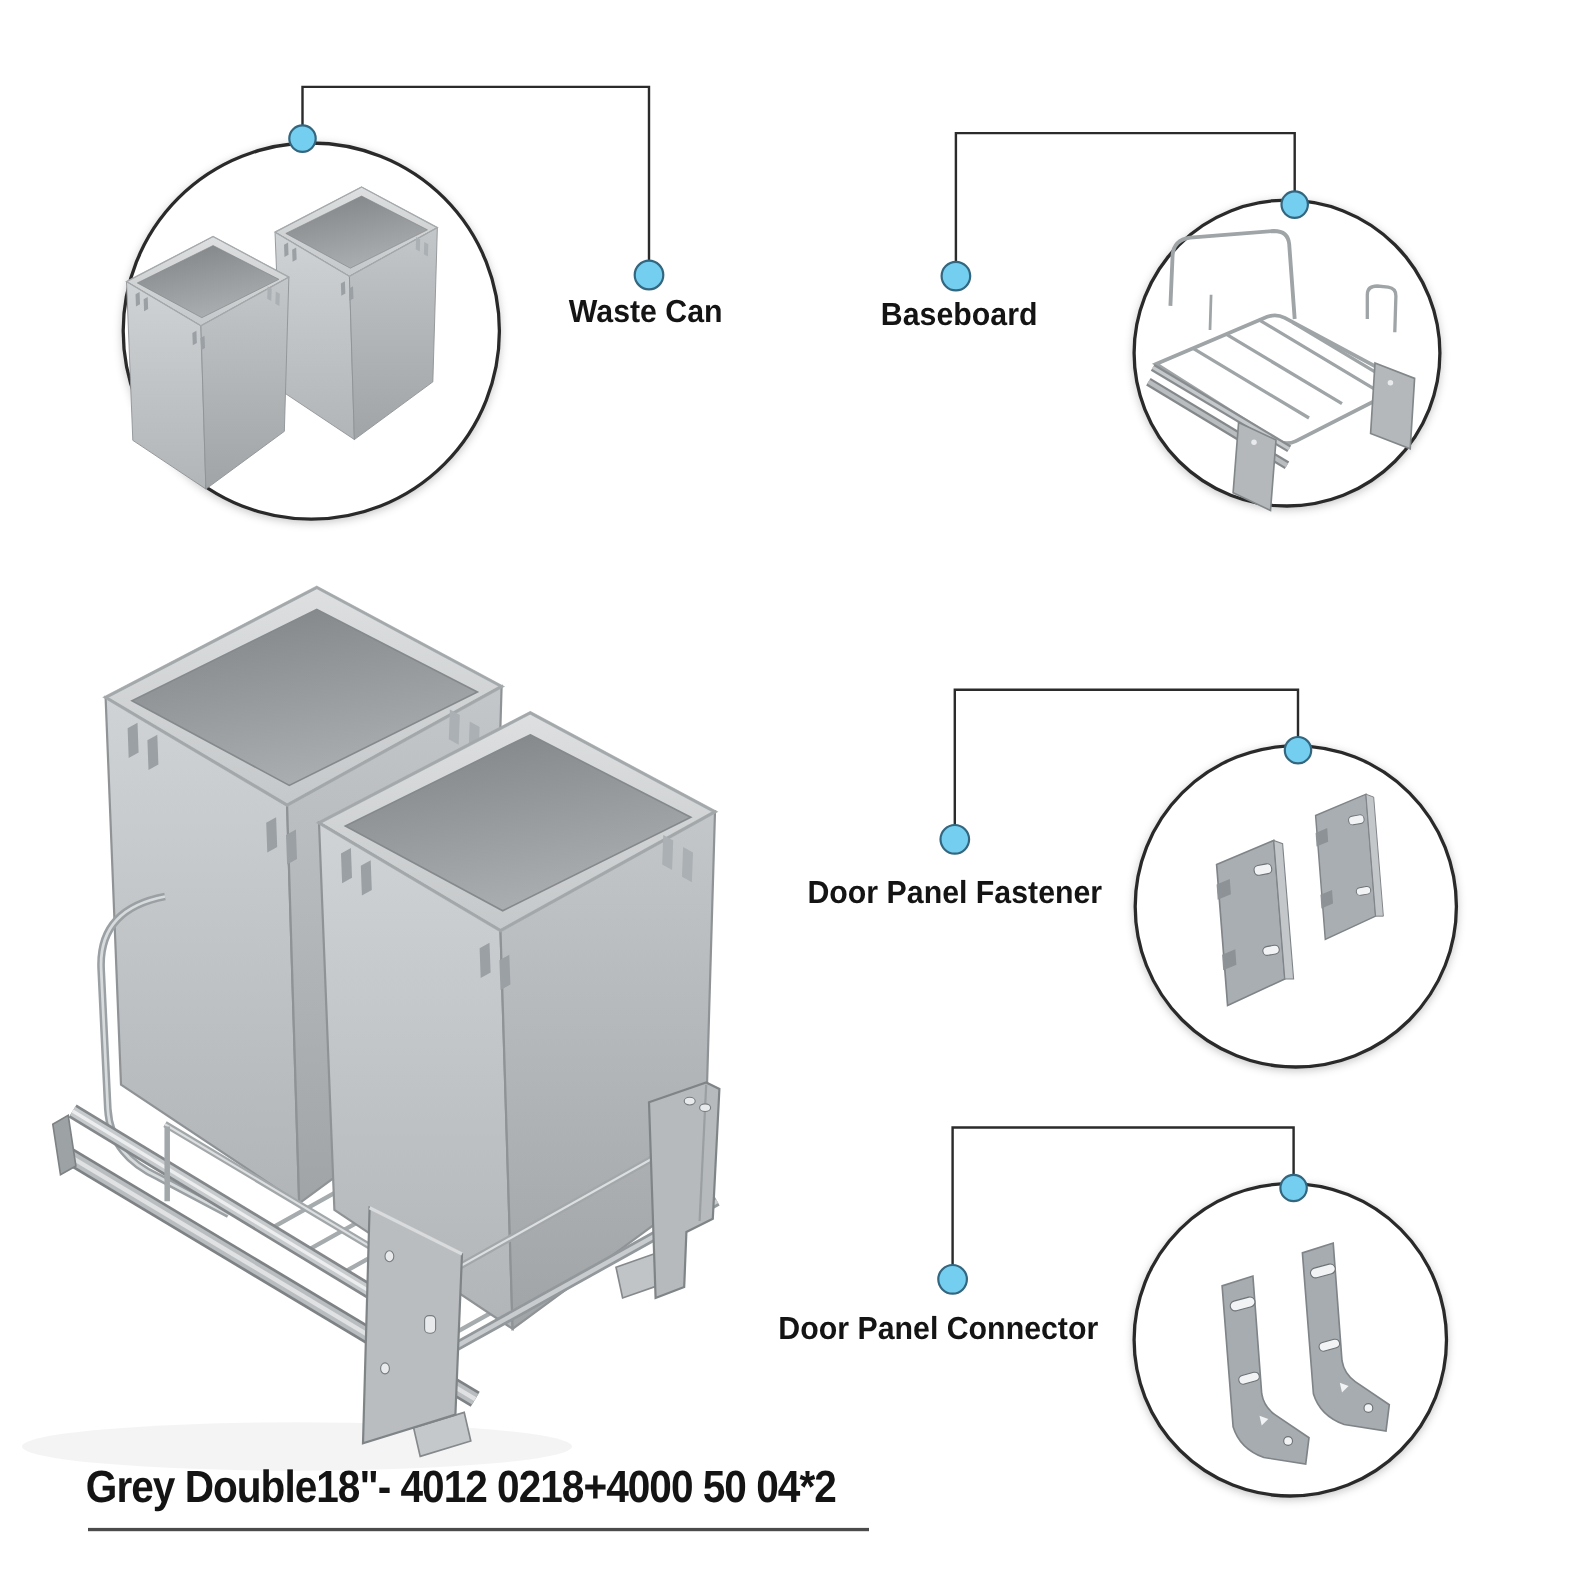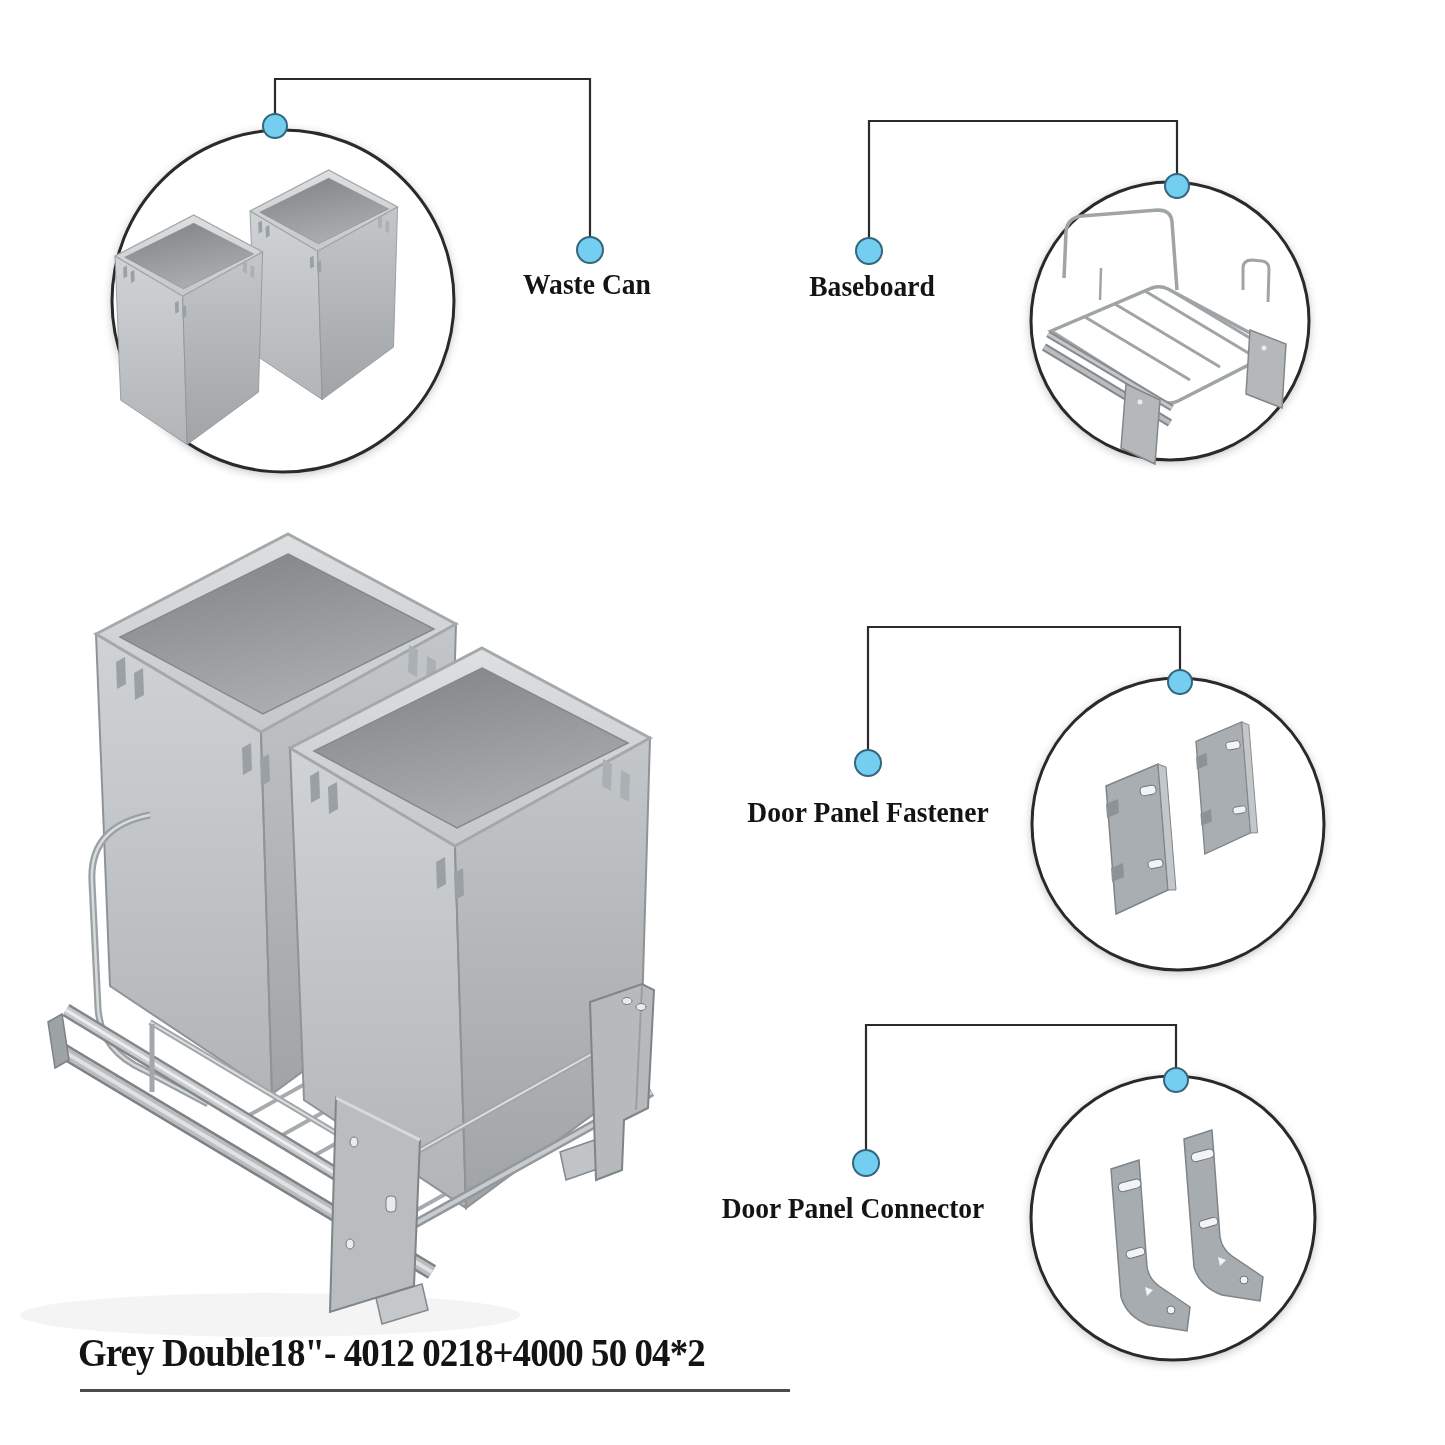--- a/index.html
+++ b/index.html
@@ -1,18 +1,18 @@
 <!DOCTYPE html>
 <html><head>
 <meta charset="utf-8">
 <style>
   html,body{margin:0;padding:0;background:#ffffff;}
   .stage{
     position:relative;width:1445px;height:1445px;background:#ffffff;overflow:hidden;
-    font-family:Liberation Serif, serif;
+    font-family:Liberation Sans, sans-serif;
   }
   .stage svg{position:absolute;left:0;top:0;}
   .part-label{
     position:absolute;text-align:center;font-weight:700;font-size:29px;color:#141414;
     letter-spacing:0px;white-space:nowrap;transform:scaleX(.95);transform-origin:center;
   }
   .caption{
     position:absolute;left:78px;top:1328px;font-weight:700;font-size:41px;color:#141414;
     letter-spacing:-1px;white-space:nowrap;transform:scaleX(.90);transform-origin:left center;
   }

